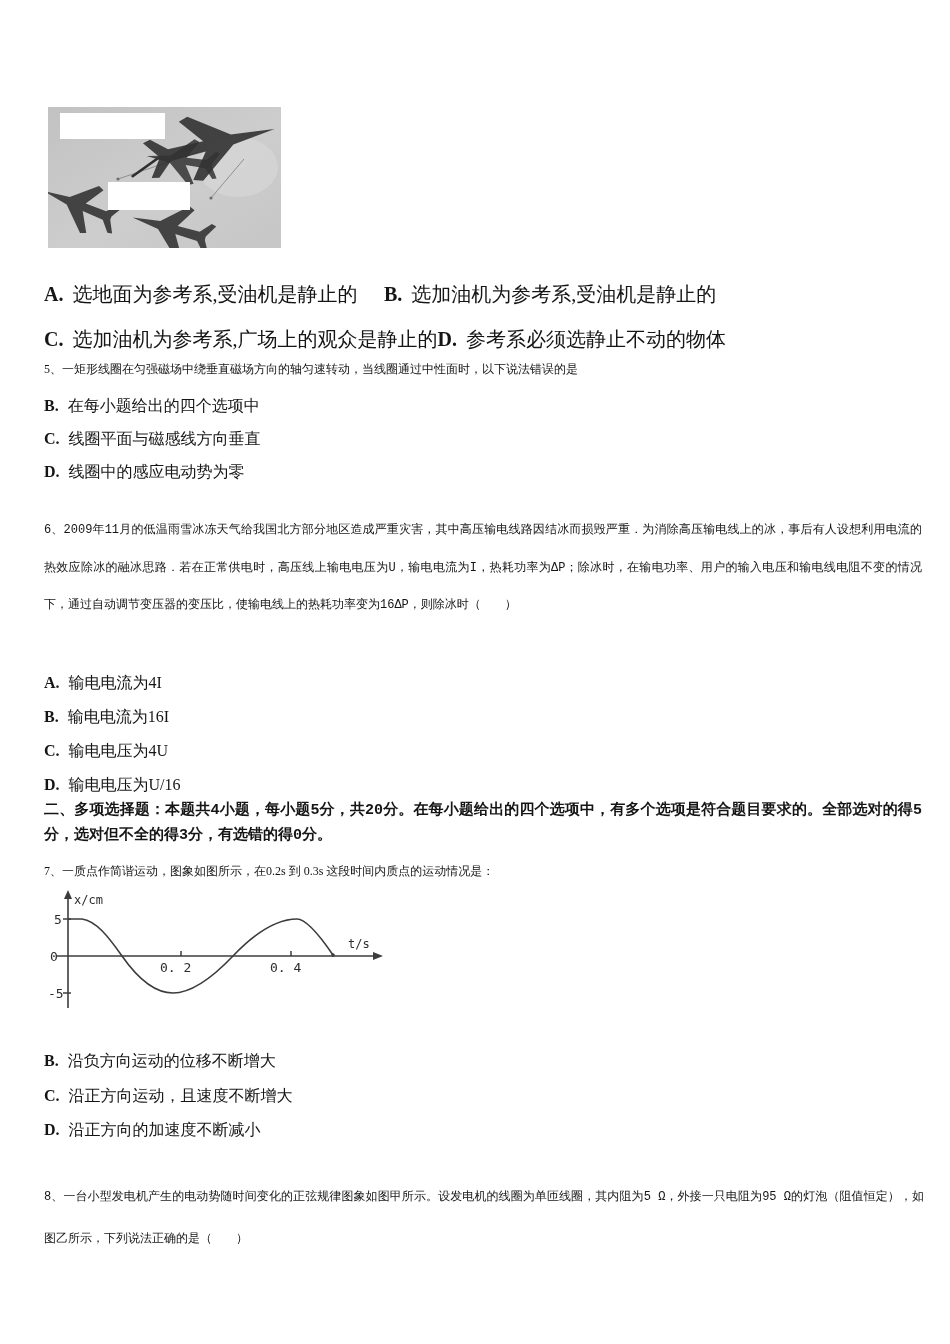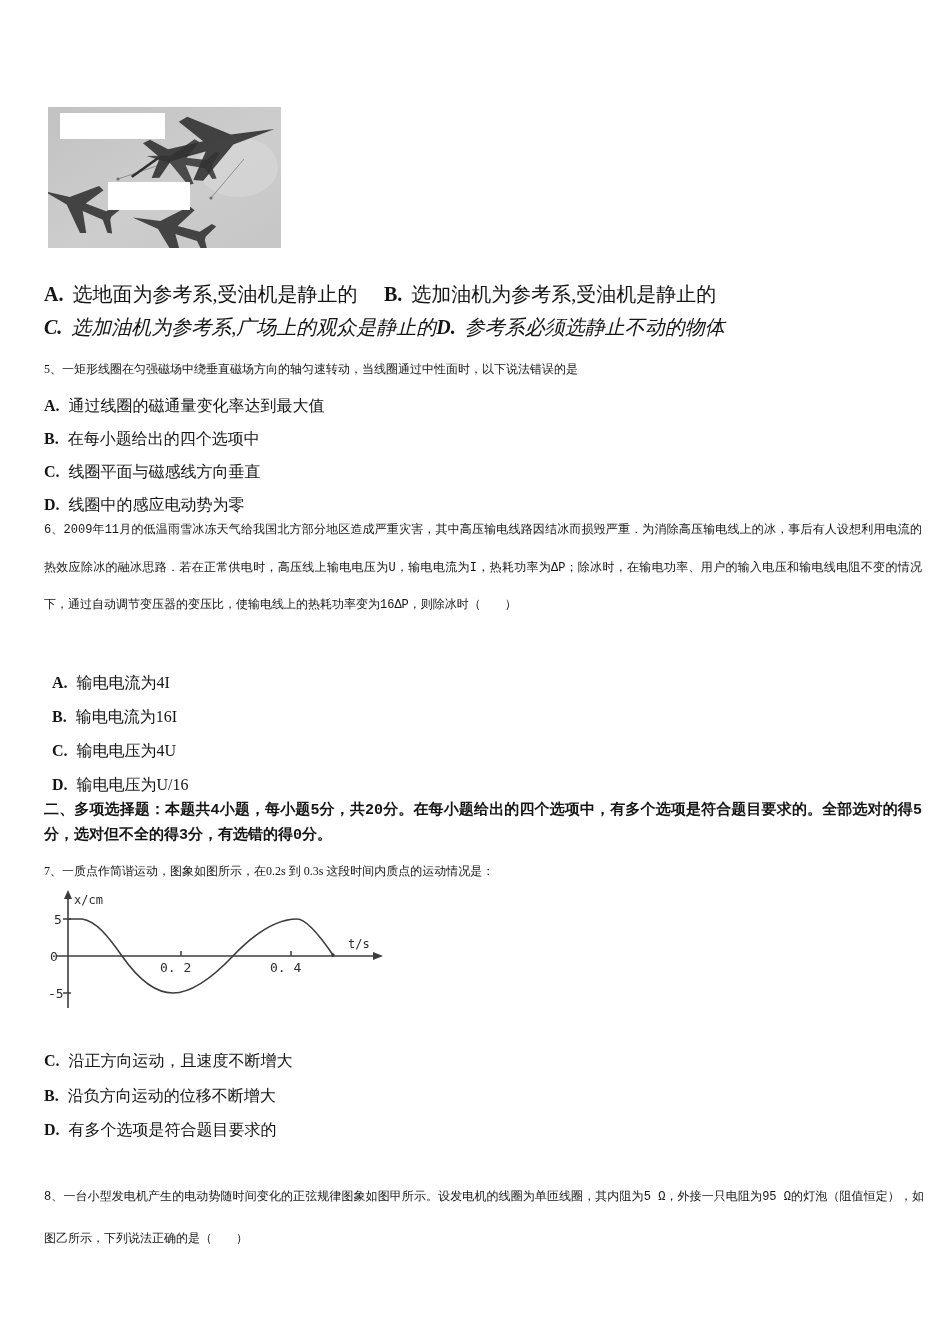--- a/index.html
+++ b/index.html
@@ -59,34 +59,33 @@
     </g>
 
     <rect x="12" y="6" width="105" height="26" fill="#ffffff"></rect>
     <rect x="60" y="75" width="82" height="28" fill="#ffffff"></rect>
   </svg>
 </div>
 
 <div class="abs txt" style="left:44px;top:283px;width:880px;white-space:nowrap;">
   <span class="cellA"><span class="optlabel">A.</span><span>选地面为参考系,受油机是静止的</span></span><span><span class="optlabel">B.</span><span>选加油机为参考系,受油机是静止的</span></span>
 </div>
-<div class="abs txt" style="left:44px;top:316px;width:880px;white-space:nowrap;font-style:italic;">
+<div class="abs txt" style="left:44px;top:328px;width:880px;white-space:nowrap;">
   <span><span class="optlabel">C.</span><span>选加油机为参考系,广场上的观众是静止的</span></span><span><span class="optlabel">D.</span><span>参考系必须选静止不动的物体</span></span>
 </div>
 
 <div class="abs stem" style="left:44px;top:358px;width:880px;">5、一矩形线圈在匀强磁场中绕垂直磁场方向的轴匀速转动，当线圈通过中性面时，以下说法错误的是</div>
 <div class="abs" style="left:44px;top:395px;">
-  <div class="opt"><span class="optlabel">A.</span><span>通过线圈的磁通量变化率达到最大值</span></div>
   <div class="opt"><span class="optlabel">B.</span><span>在每小题给出的四个选项中</span></div>
   <div class="opt"><span class="optlabel">C.</span><span>线圈平面与磁感线方向垂直</span></div>
   <div class="opt"><span class="optlabel">D.</span><span>线圈中的感应电动势为零</span></div>
 </div>
 
 <div class="abs stem para" style="left:44px;top:512px;width:878px;line-height:37.5px;">6、2009年11月的低温雨雪冰冻天气给我国北方部分地区造成严重灾害，其中高压输电线路因结冰而损毁严重．为消除高压输电线上的冰，事后有人设想利用电流的热效应除冰的融冰思路．若在正常供电时，高压线上输电电压为U，输电电流为I，热耗功率为ΔP；除冰时，在输电功率、用户的输入电压和输电线电阻不变的情况下，通过自动调节变压器的变压比，使输电线上的热耗功率变为16ΔP，则除冰时（　　）</div>
-<div class="abs opts34" style="left:52px;top:672px;">
+<div class="abs opts34" style="left:44px;top:672px;">
   <div class="opt"><span class="optlabel">A.</span><span>输电电流为4I</span></div>
   <div class="opt"><span class="optlabel">B.</span><span>输电电流为16I</span></div>
   <div class="opt"><span class="optlabel">C.</span><span>输电电压为4U</span></div>
   <div class="opt"><span class="optlabel">D.</span><span>输电电压为U/16</span></div>
 </div>
 
 <div class="abs para sec" style="left:44px;top:799px;width:878px;font-size:15px;line-height:24.5px;">二、多项选择题：本题共4小题，每小题5分，共20分。在每小题给出的四个选项中，有多个选项是符合题目要求的。全部选对的得5分，选对但不全的得3分，有选错的得0分。</div>
 
 <div class="abs stem" style="left:44px;top:860px;width:880px;">7、一质点作简谐运动，图象如图所示，在0.2s 到 0.3s 这段时间内质点的运动情况是：</div>
 
@@ -110,18 +109,18 @@
     <text x="300" y="58" font-size="12">t/s</text>
     <text x="6" y="34" font-size="13">5</text>
     <text x="2" y="71" font-size="13">0</text>
     <text x="0" y="108" font-size="13">-5</text>
     <text x="112" y="82" font-size="13">0. 2</text>
     <text x="222" y="82" font-size="13">0. 4</text>
   </svg>
 </div>
 
 <div class="abs opts345" style="left:44px;top:1050px;">
+  <div class="opt"><span class="optlabel">B.</span><span>沿负方向运动的位移不断增大</span></div>
   <div class="opt"><span class="optlabel">C.</span><span>沿正方向运动，且速度不断增大</span></div>
-  <div class="opt"><span class="optlabel">B.</span><span>沿负方向运动的位移不断增大</span></div>
-  <div class="opt"><span class="optlabel">D.</span><span>有多个选项是符合题目要求的</span></div>
+  <div class="opt"><span class="optlabel">D.</span><span>沿正方向的加速度不断减小</span></div>
 </div>
 
 <div class="abs stem para" style="left:44px;top:1176px;width:880px;line-height:42px;">8、一台小型发电机产生的电动势随时间变化的正弦规律图象如图甲所示。设发电机的线圈为单匝线圈，其内阻为5 Ω，外接一只电阻为95 Ω的灯泡（阻值恒定），如图乙所示，下列说法正确的是（　　）</div>
 
 </body></html>

